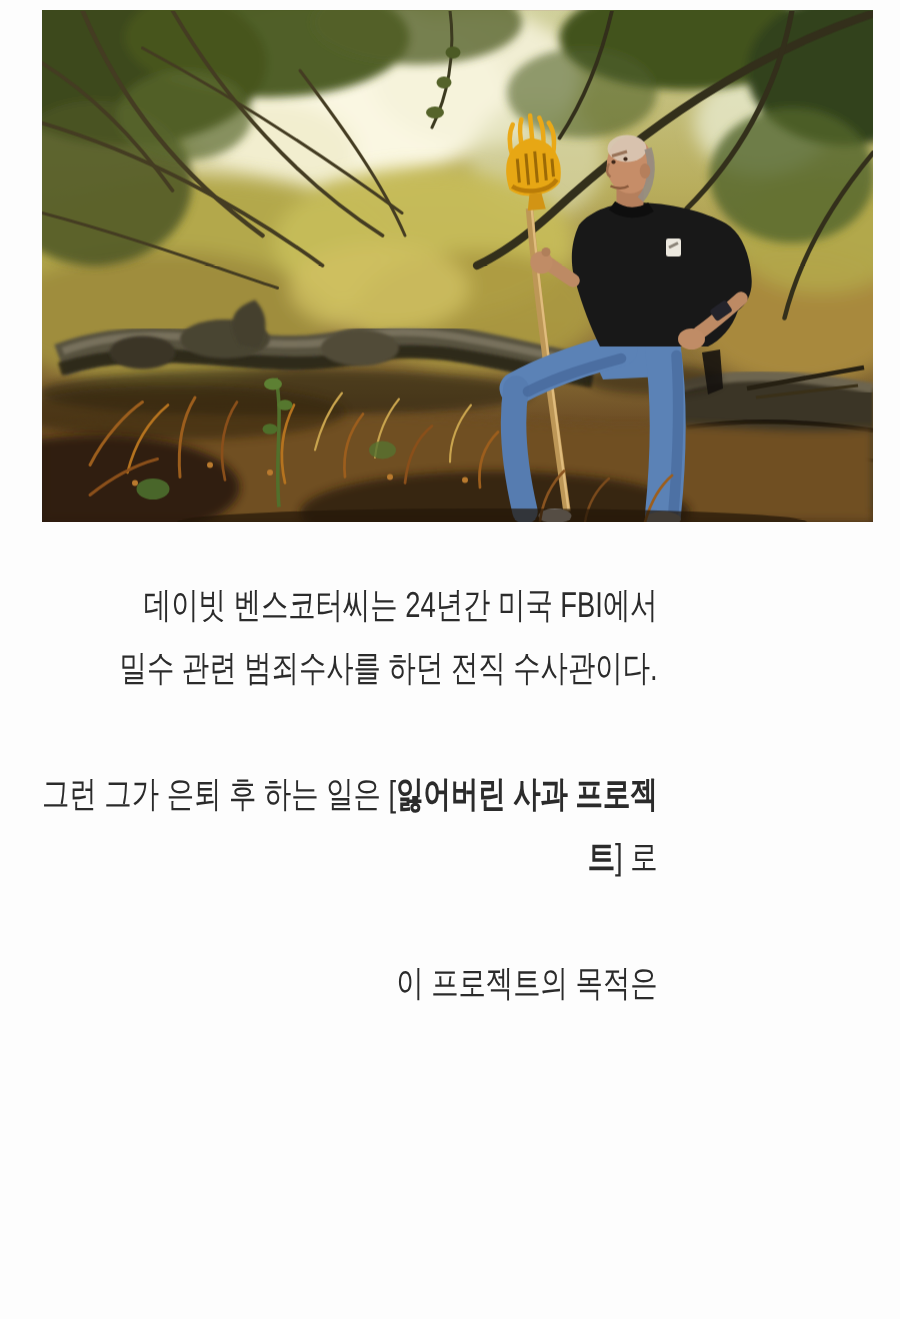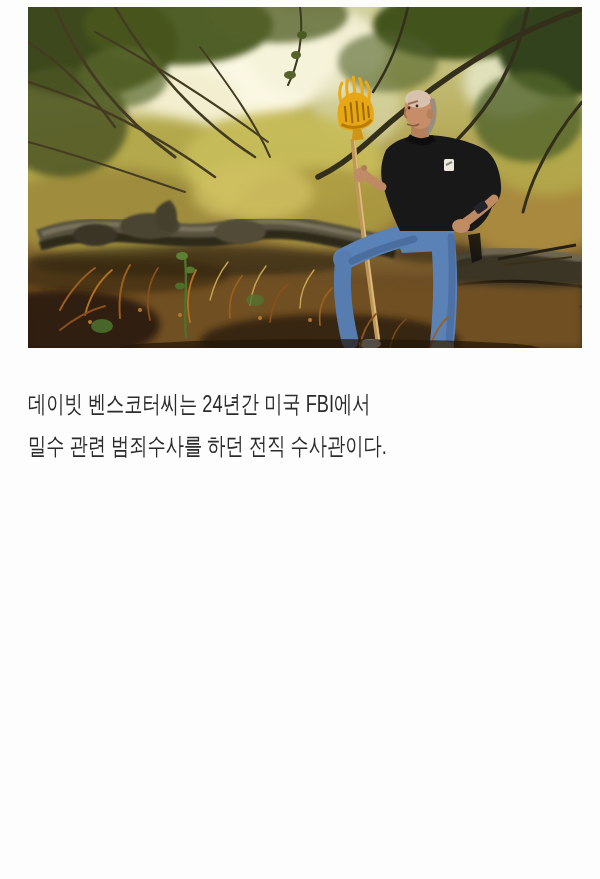--- a/index.html
+++ b/index.html
@@ -4,21 +4,21 @@
 <style>
   html,body{margin:0;padding:0;background:#e9e9e9;}
   .page{
     position:relative;width:600px;height:879px;margin:0 auto;
     background:#fdfdfd;overflow:hidden;
     font-family:"Liberation Sans","DejaVu Sans",sans-serif;
   }
   .photo{position:absolute;left:28px;top:7px;width:554px;height:341px;margin:0;overflow:hidden;background:#9c8440;}
   .photo svg{display:block;width:100%;height:100%;}
   .body-text{position:absolute;left:28px;top:383px;color:#2b2b2b;}
-  .para{margin:0 0 42px 0;}
+  .para{margin:0 0 42px 0;text-align:right;}
   .para:nth-child(3){margin-bottom:48px;}
   .line{
     font-size:24px;line-height:42px;white-space:nowrap;
     transform:scaleX(0.76);transform-origin:0 0;
     letter-spacing:0;
   }
   .bold{font-weight:700;}
 </style>
 </head>
 <body>
@@ -228,15 +228,22 @@
         <ellipse cx="300" cy="341" rx="210" ry="9" fill="#241708" opacity="0.7" stroke="none"></ellipse>
       </g>
     </svg>
   </figure>
 
   <main class="body-text" style="color: rgb(43, 43, 43);">
       <div class="para">
         <div class="line"><span>데이빗 벤스코터씨는 24년간 미국 FBI에서</span></div>
         <div class="line"><span>밀수 관련 범죄수사를 하던 전직 수사관이다.</span></div>
       </div>
+      <div class="para">
+        <div class="line"><span>그런 그가 은퇴 후 하는 일은 [</span><span class="bold">잃어버린 사과 프로젝</span></div>
+        <div class="line"><span class="bold">트</span><span>] 로</span></div>
+      </div>
+      <div class="para">
+        <div class="line"><span>이 프로젝트의 목적은</span></div>
+      </div>
     </main>
 
 </div>
 
 </body></html>

